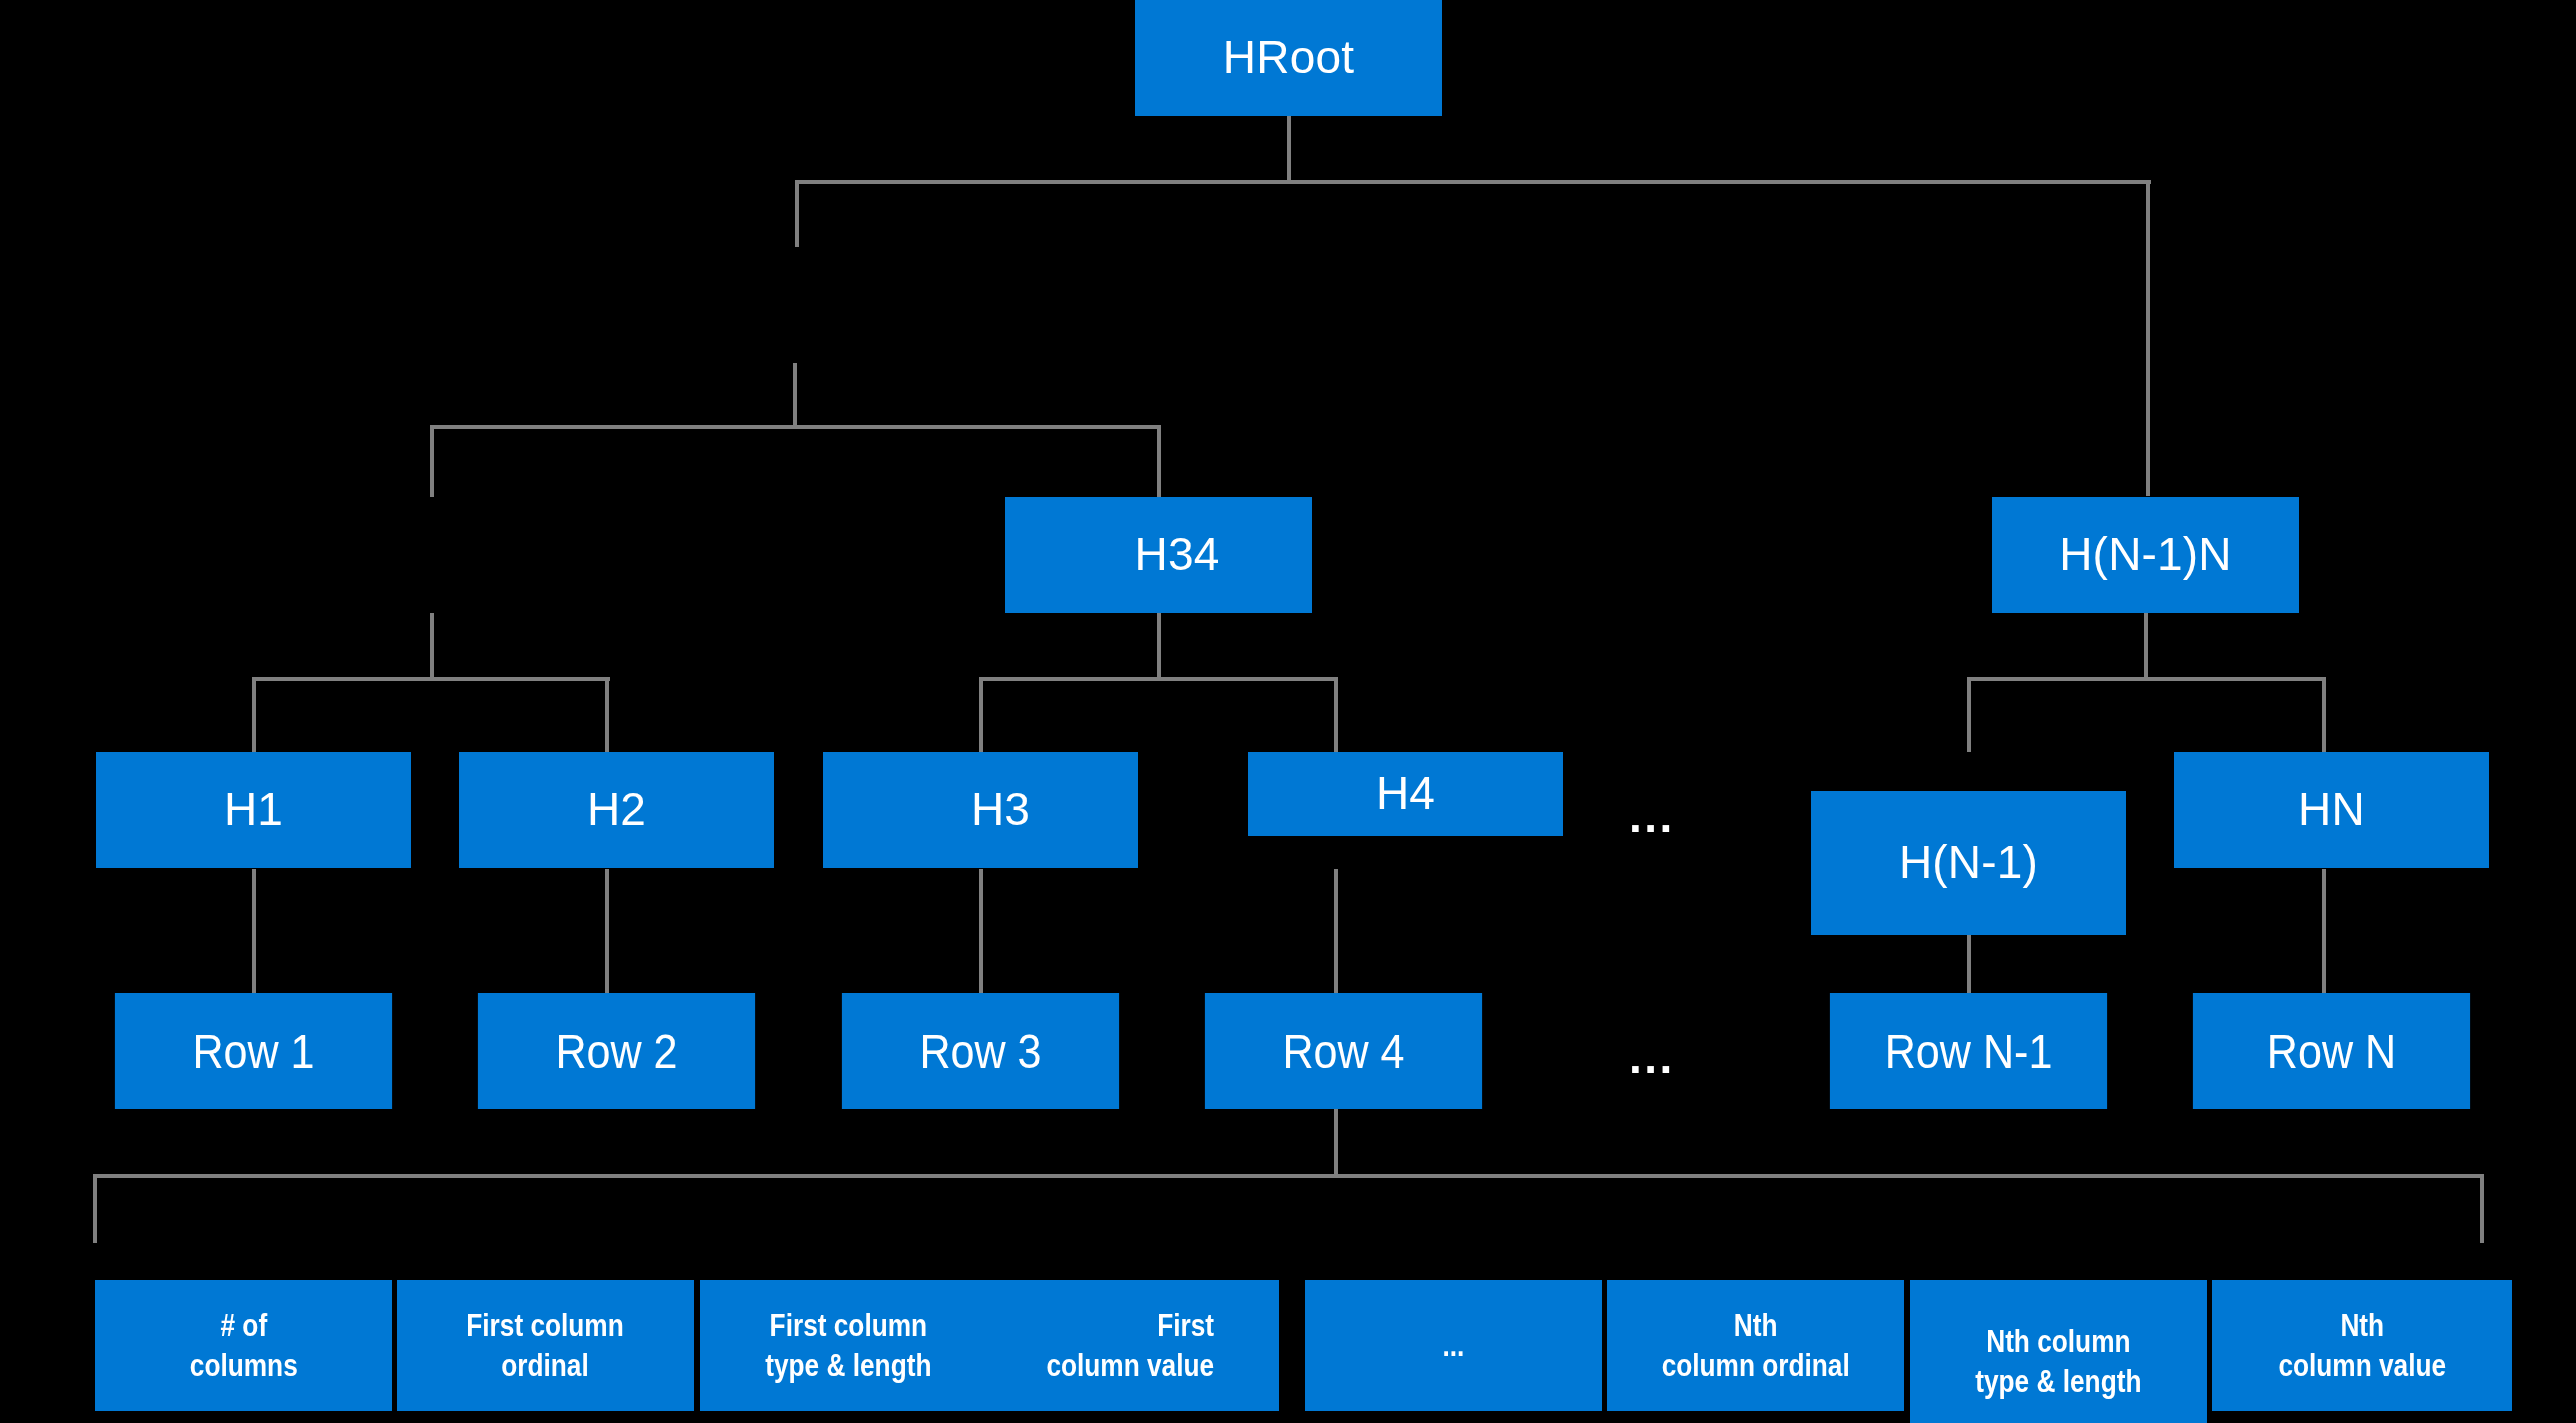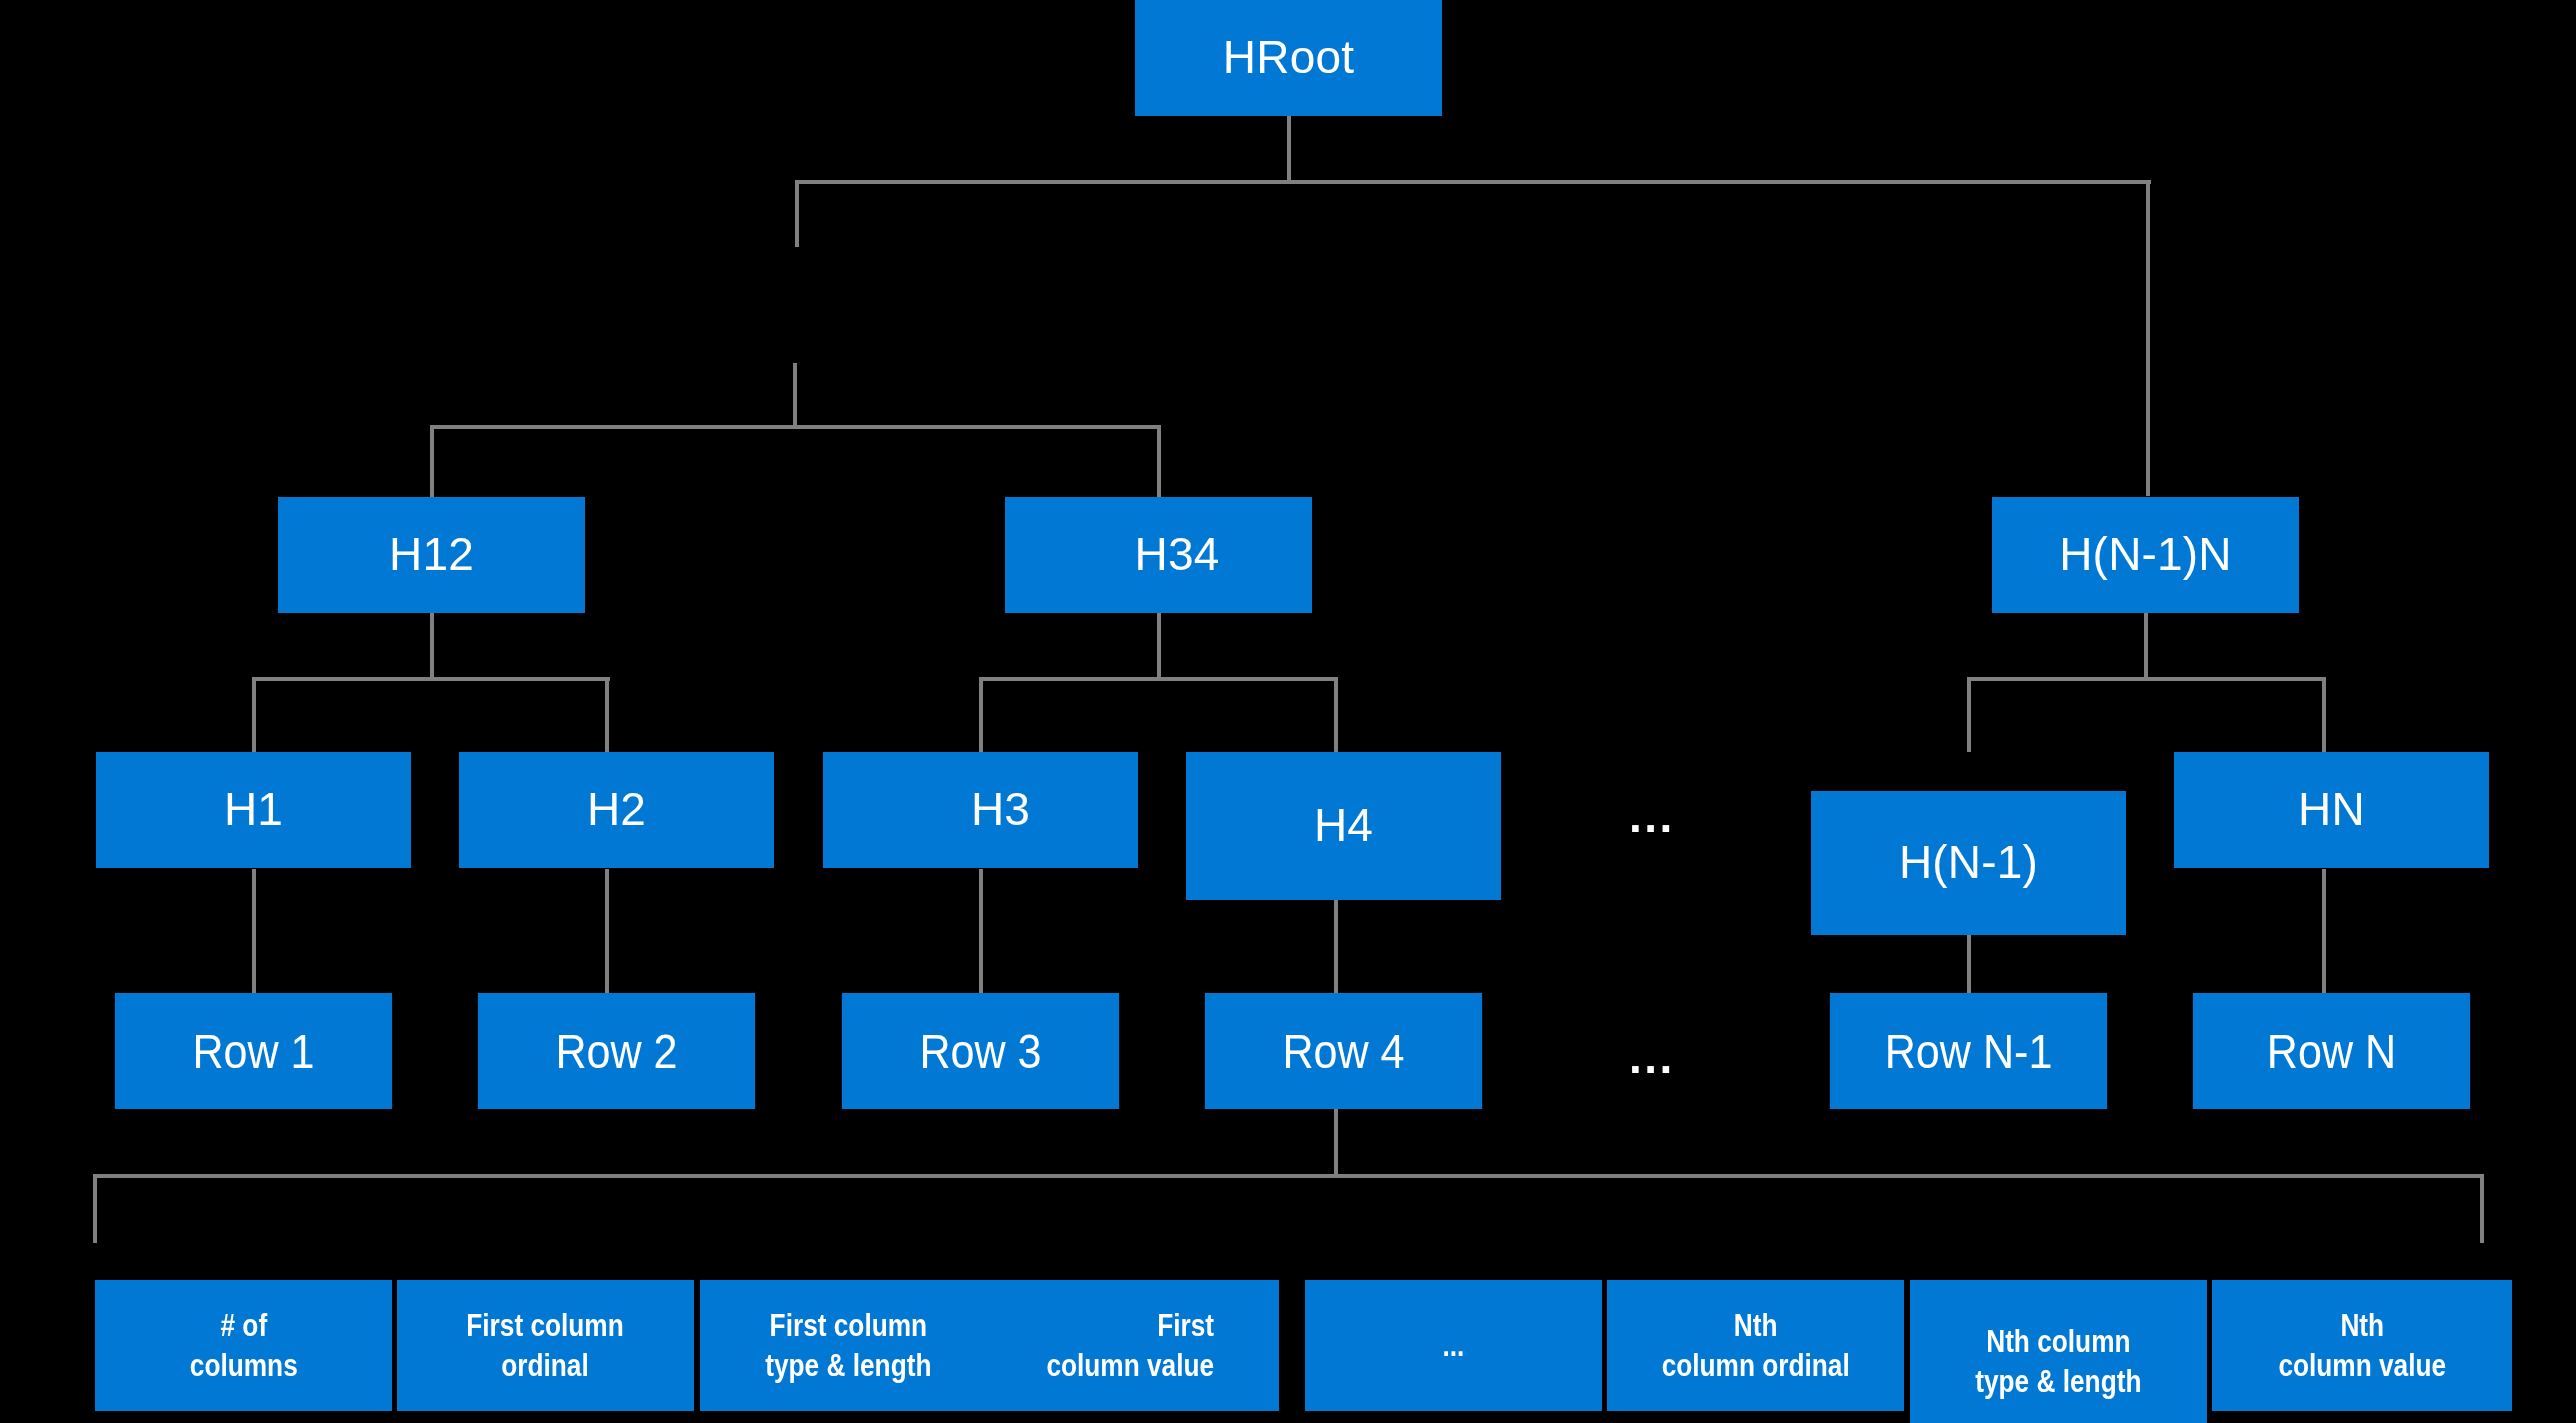--- a/index.html
+++ b/index.html
@@ -73,28 +73,27 @@
   <div class="line vl" style="left:2322px;top:869px;width:4.2px;height:125px;"></div>
 
   <div class="line vl" style="left:1334px;top:1108px;width:4.2px;height:69px;"></div>
   <div class="line hl" style="left:93px;top:1174px;width:2391px;height:4.2px;"></div>
   <div class="line vl" style="left:93px;top:1174px;width:4.2px;height:69px;"></div>
   <div class="line vl" style="left:2480px;top:1174px;width:4.2px;height:69px;"></div>
 
   <div class="node hnode" style="left:1135px;top:0px;width:307px;height:116px;">HRoot</div>
 
 
-  <div class="node hnode" style="left:278px;top:497px;width:307px;height:116px;">H12</div>
   <div class="node hnode" style="left:1005px;top:497px;width:307px;height:116px;padding-left:37px;">H34</div>
   <div class="node hnode" style="left:1992px;top:497px;width:307px;height:116px;">H(N-1)N</div>
 
   <div class="node hnode" style="left:96px;top:752px;width:315px;height:116px;">H1</div>
   <div class="node hnode" style="left:459px;top:752px;width:315px;height:116px;">H2</div>
   <div class="node hnode" style="left:823px;top:752px;width:315px;height:116px;padding-left:40px;">H3</div>
-  <div class="node hnode" style="left:1186px;top:752px;width:315px;height:148px;">H4</div>
+  <div class="node hnode" style="left:1248px;top:752px;width:315px;height:84px;">H4</div>
 
   <div class="ell" style="left:1629px;top:793px;">...</div>
 
   <div class="node hnode" style="left:1811px;top:752px;width:315px;height:144px;margin-top:39px;">H(N-1)</div>
   <div class="node hnode" style="left:2174px;top:752px;width:315px;height:116px;">HN</div>
 
   <div class="node rownode" style="left:96px;top:993px;width:315px;height:116px;">Row 1</div>
   <div class="node rownode" style="left:459px;top:993px;width:315px;height:116px;">Row 2</div>
   <div class="node rownode" style="left:823px;top:993px;width:315px;height:116px;">Row 3</div>
   <div class="node rownode" style="left:1186px;top:993px;width:315px;height:116px;">Row 4</div>

